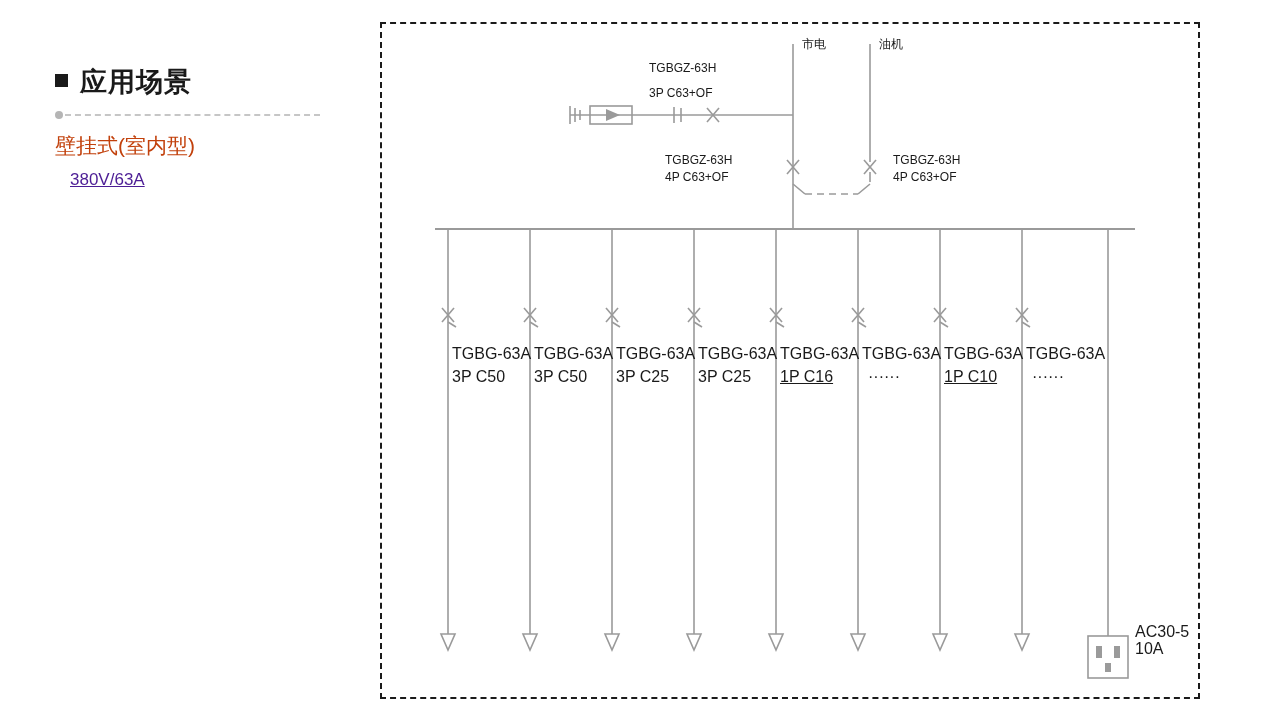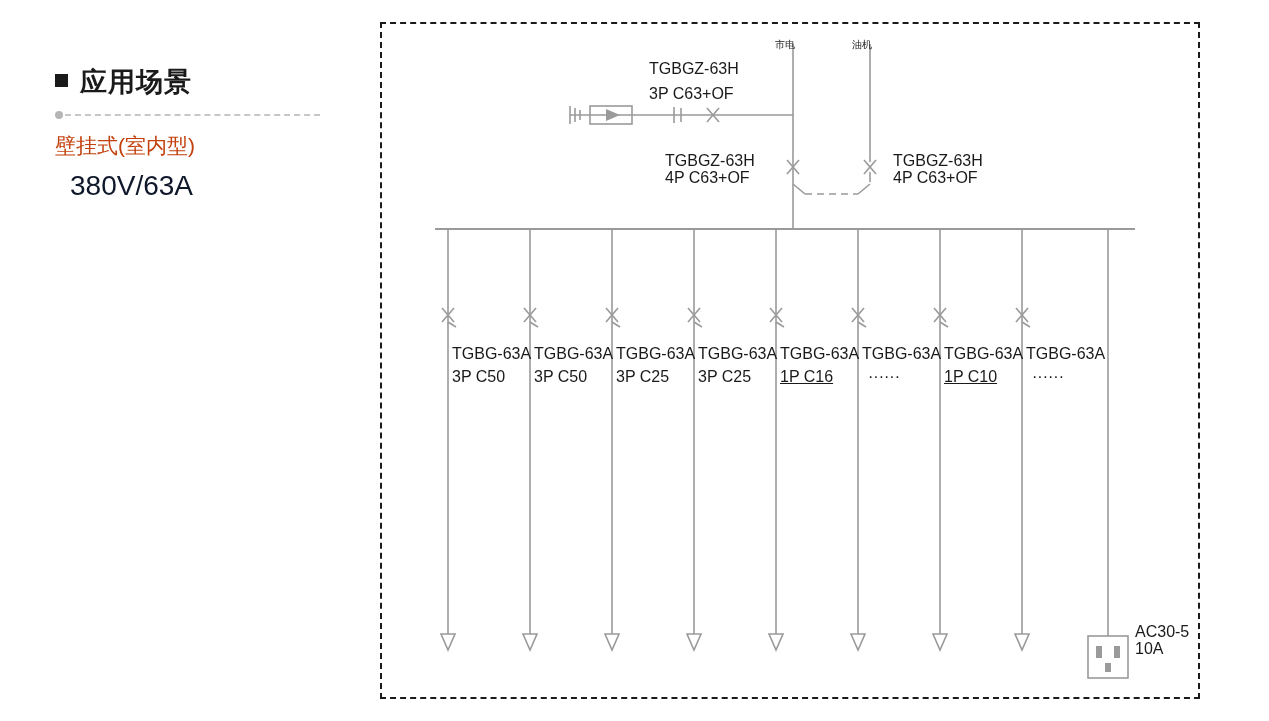--- a/index.html
+++ b/index.html
@@ -75,53 +75,55 @@
     left: 55px;
     top: 132px;
     font-size: 21px;
     color: #c2410c;
     white-space: nowrap;
   }
   .spec-text {
     position: absolute;
     left: 70px;
     top: 170px;
-    font-size: 28px;
-    color: #0f172a;
-    white-space: nowrap;
+    font-size: 17px;
+    color: #4c1d95;
+    white-space: nowrap;
+    text-decoration: underline;
   }
 
   
   .diagram-frame {
     position: absolute;
     left: 380px;
     top: 22px;
     width: 820px;
     height: 677px;
     border: 2px dashed #1a1a1a;
     box-sizing: border-box;
   }
   .diagram-svg {
     position: absolute;
     left: 380px;
     top: 22px;
   }
 
   .lbl {
     position: absolute;
-    font-size: 16px;
+    font-size: 12px;
     color: #1a1a1a;
     line-height: 17px;
     white-space: nowrap;
   }
   .lbl.small {
     font-size: 16px;
   }
   .lbl.cn {
-    font-size: 10px;
+    font-size: 12px;
+    margin-left: 27px;
   }
 </style>
 </head>
 <body>
 
 <div class="page">
 
   <div class="left-panel">
 
     <div class="section-heading">

